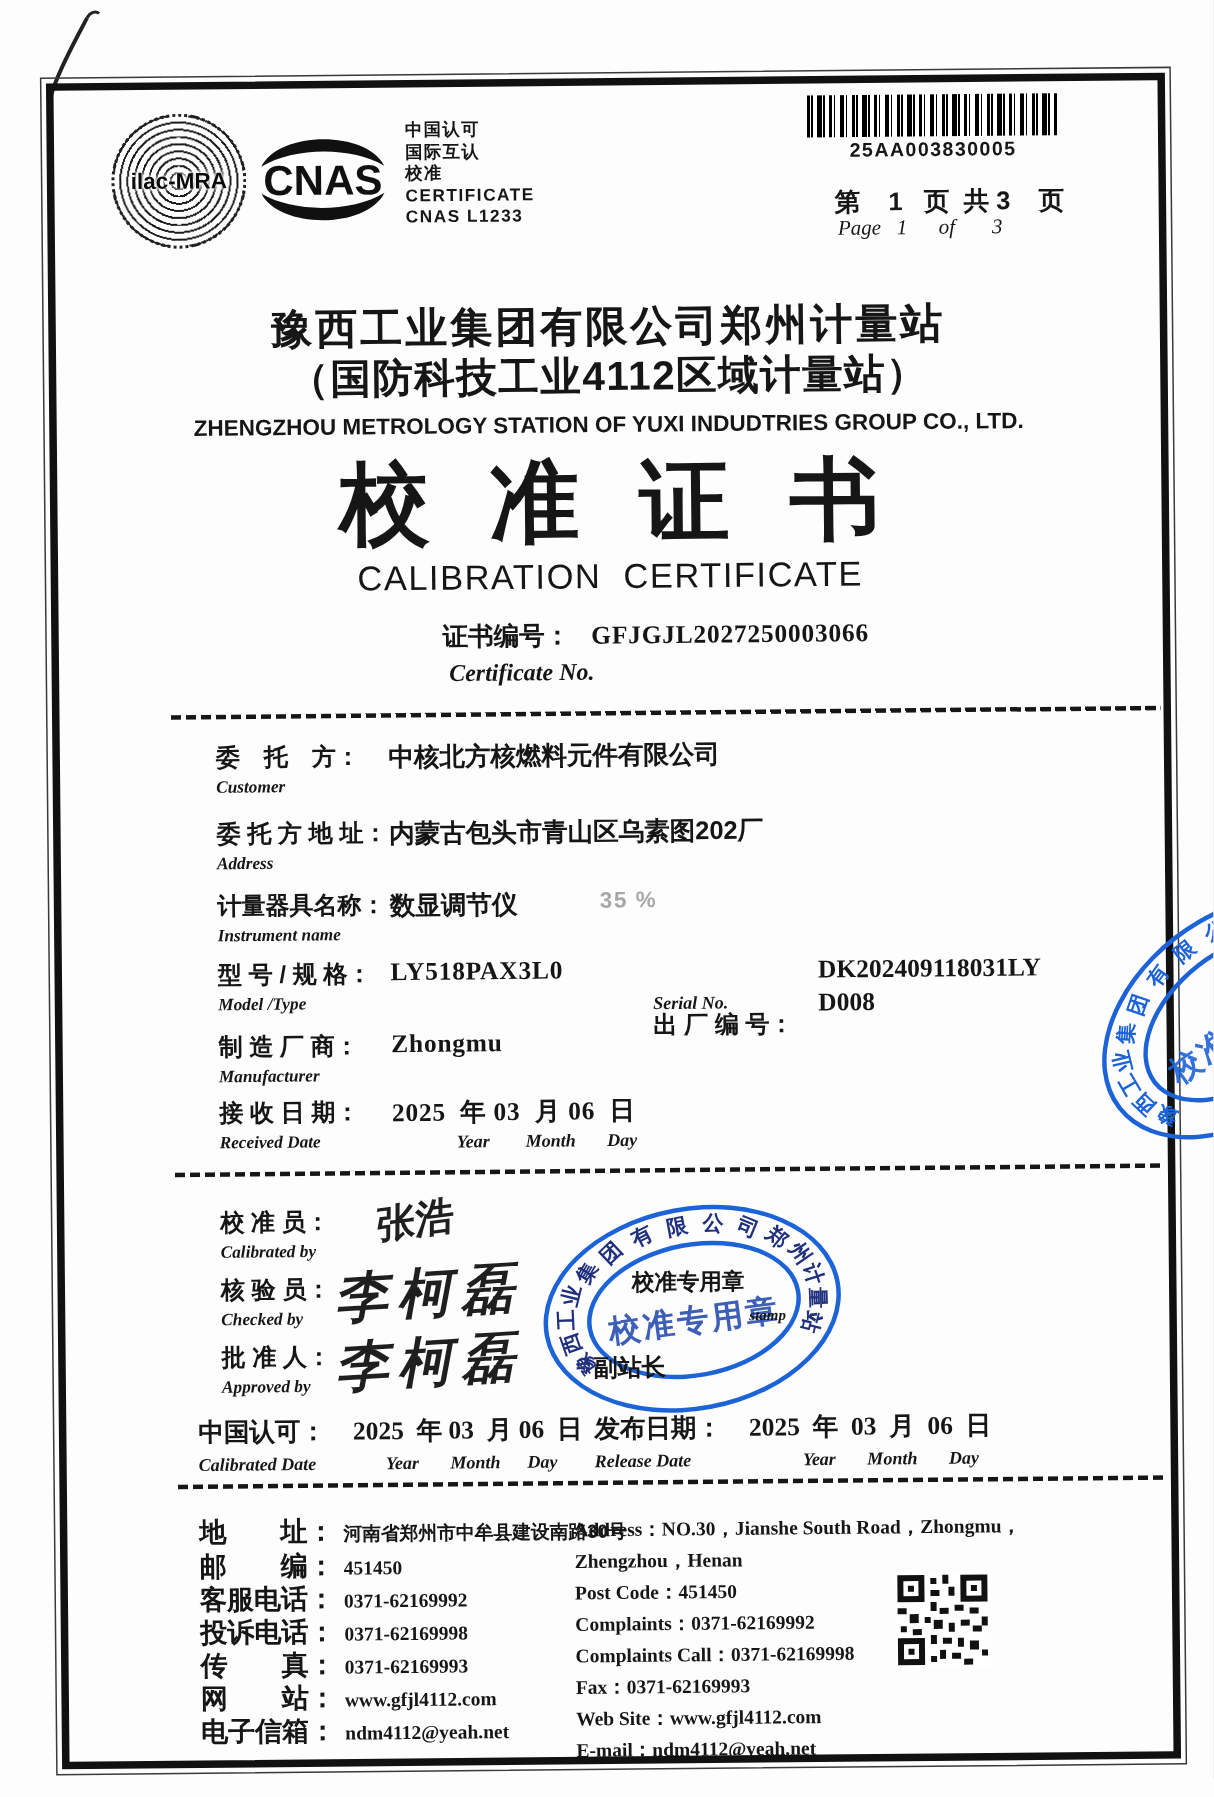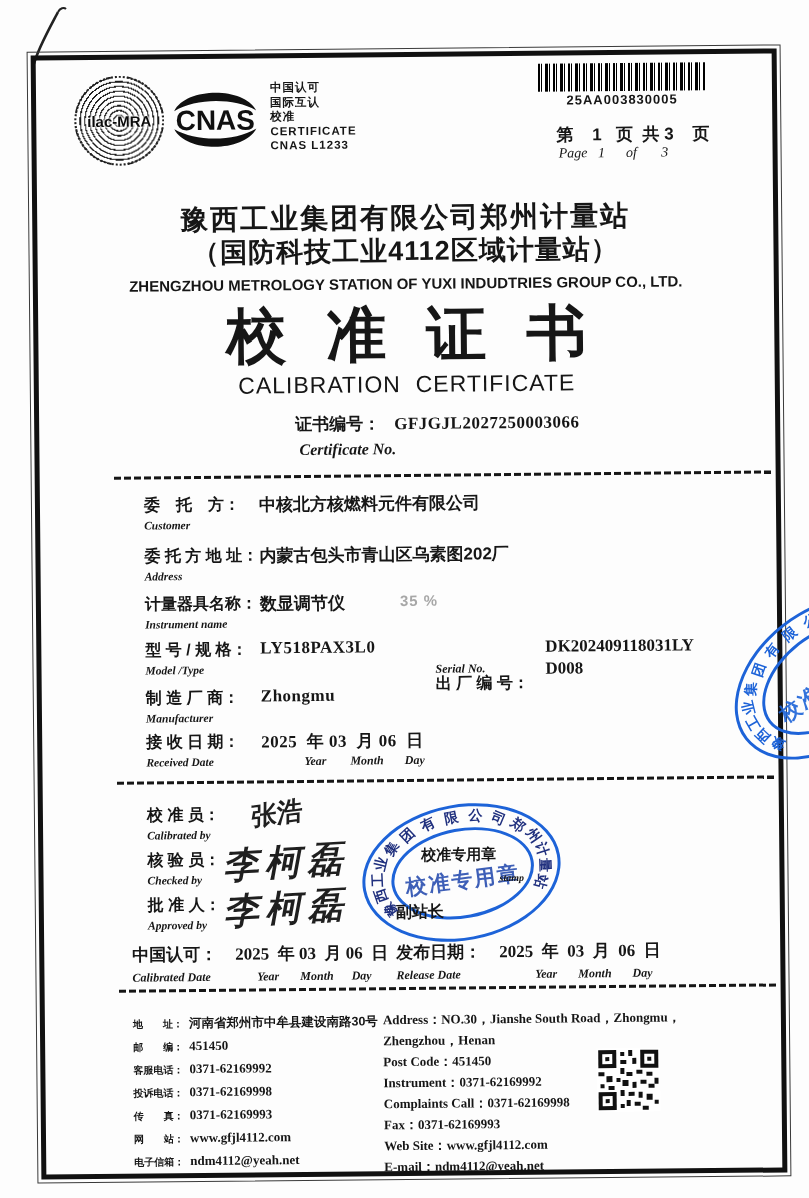--- a/index.html
+++ b/index.html
@@ -54,21 +54,21 @@
   .ellipse-o{position:absolute;inset:0;border:3.5px solid #1d63d8;border-radius:50%;}
   .ellipse-i{position:absolute;left:29px;top:24px;width:138px;height:84px;border:3px solid #1d63d8;border-radius:50%;}
   .seal-center{position:absolute;left:30px;top:62px;width:140px;text-align:center;
      font-size:21px;font-weight:bold;color:#2a4fb0;letter-spacing:2px;transform:rotate(3deg);opacity:.9;}
   .edge-stamp{left:724px;top:610px;width:200px;height:136px;transform:rotate(-38deg);}
   
   .dgroup{font-size:17px;font-weight:bold;}
   .dgroup .dval{font-family:"Liberation Serif",serif;margin-left:18px;}
   .dsub{font-family:"Liberation Serif",serif;font-style:italic;font-size:12px;font-weight:bold;}
   
-  .ft-l-lab{font-size:10px;font-weight:bold;}
+  .ft-l-lab{font-size:18px;font-weight:bold;}
   .ft-l-val{font-family:"Liberation Serif",serif;font-weight:bold;font-size:13px;margin-left:6px;}
   .ft-l-val.cjk{font-family:"Liberation Sans",sans-serif;font-size:12.5px;}
   .ft-r{font-family:"Liberation Serif",serif;font-weight:bold;font-size:13px;}
   .qr{left:551px;top:993px;}
 </style>
 </head>
 <body>
 
 <div class="page">
 
@@ -224,21 +224,21 @@
       <div><span class="ft-l-lab">客服电话：</span><span class="ft-l-val">0371-62169992</span></div>
       <div><span class="ft-l-lab">投诉电话：</span><span class="ft-l-val">0371-62169998</span></div>
       <div><span class="ft-l-lab">传　　真：</span><span class="ft-l-val">0371-62169993</span></div>
       <div><span class="ft-l-lab">网　　站：</span><span class="ft-l-val">www.gfjl4112.com</span></div>
       <div><span class="ft-l-lab">电子信箱：</span><span class="ft-l-val">ndm4112@yeah.net</span></div>
     </div>
 
     <div class="abs ft-r" style="left:338px;top:952px;line-height:21px;width:300px;">
       <div><span>Address：</span><span>NO.30，Jianshe South Road，Zhongmu，Zhengzhou，Henan</span></div>
       <div><span>Post Code：</span><span>451450</span></div>
-      <div><span>Instrument：</span><span>0371-62169992</span></div>
+      <div><span>Complaints：</span><span>0371-62169992</span></div>
       <div><span>Complaints Call：</span><span>0371-62169998</span></div>
       <div><span>Fax：</span><span>0371-62169993</span></div>
       <div><span>Web Site：</span><span>www.gfjl4112.com</span></div>
       <div><span>E-mail：</span><span>ndm4112@yeah.net</span></div>
     </div>
 
     <svg class="abs qr" width="64" height="64" viewBox="0 0 64 64">
       <rect width="64" height="64" fill="#fff"></rect>
       <g fill="#111">
         <rect x="2" y="2" width="18" height="18"></rect>

